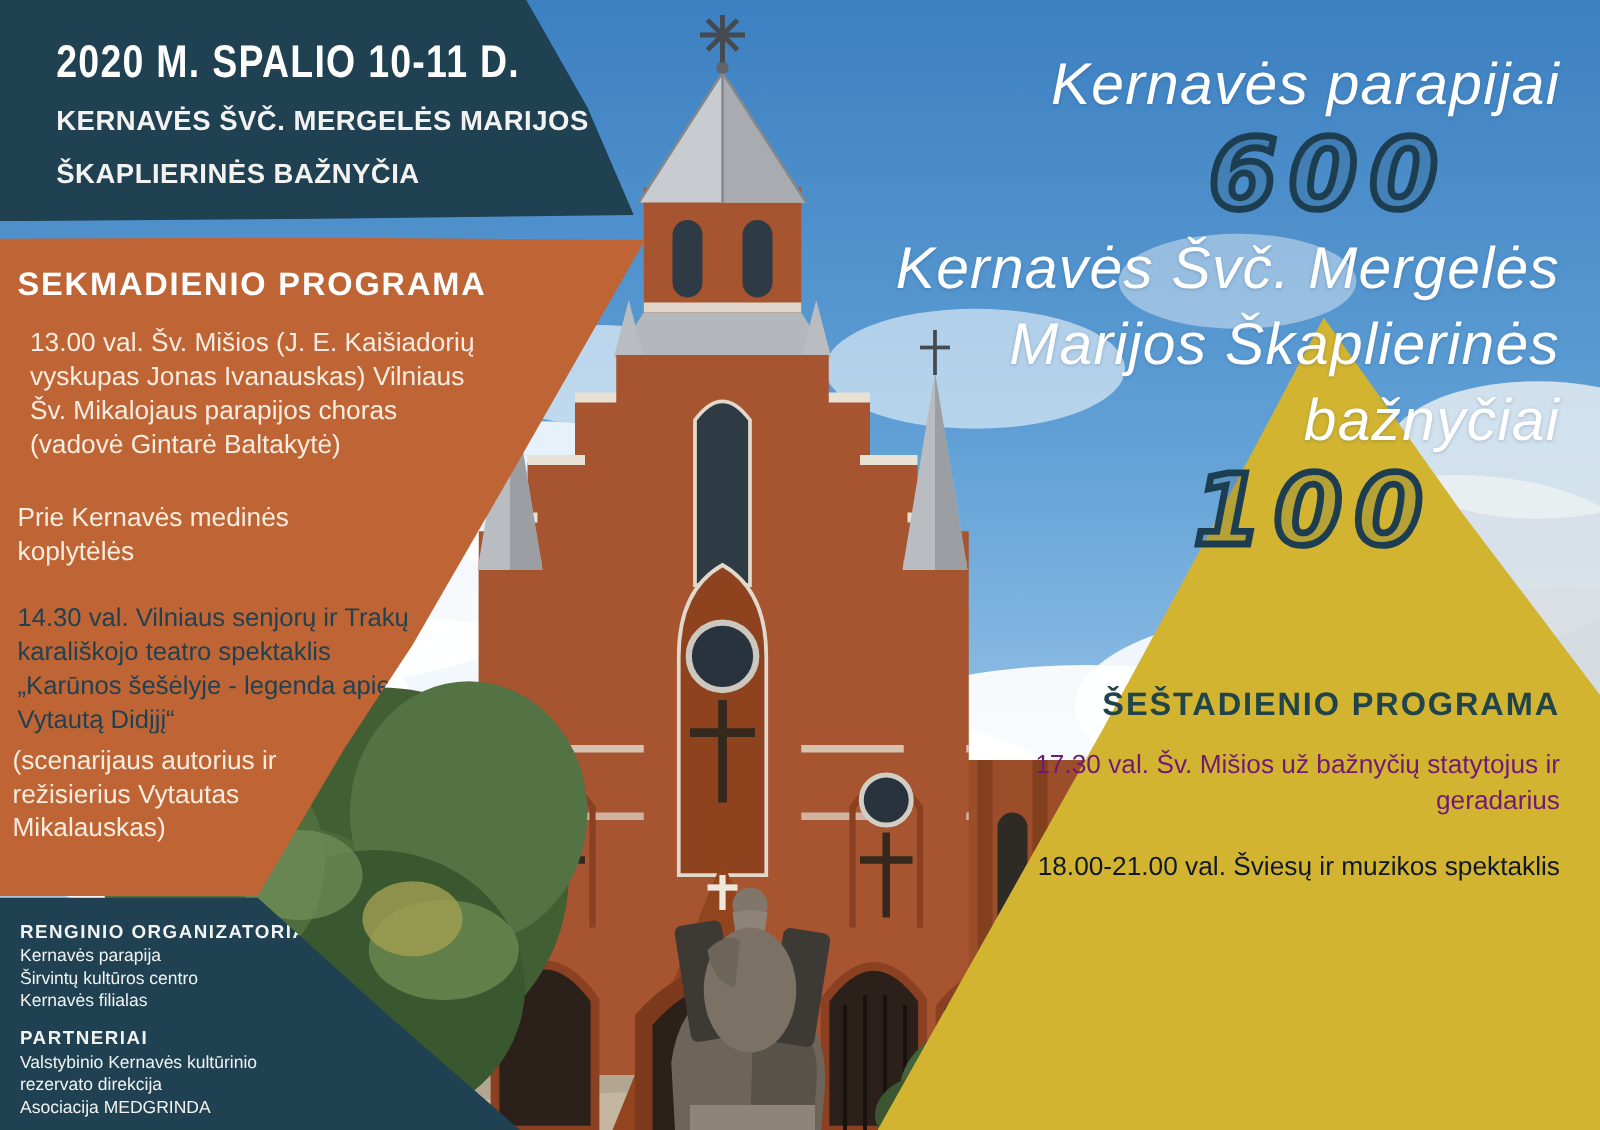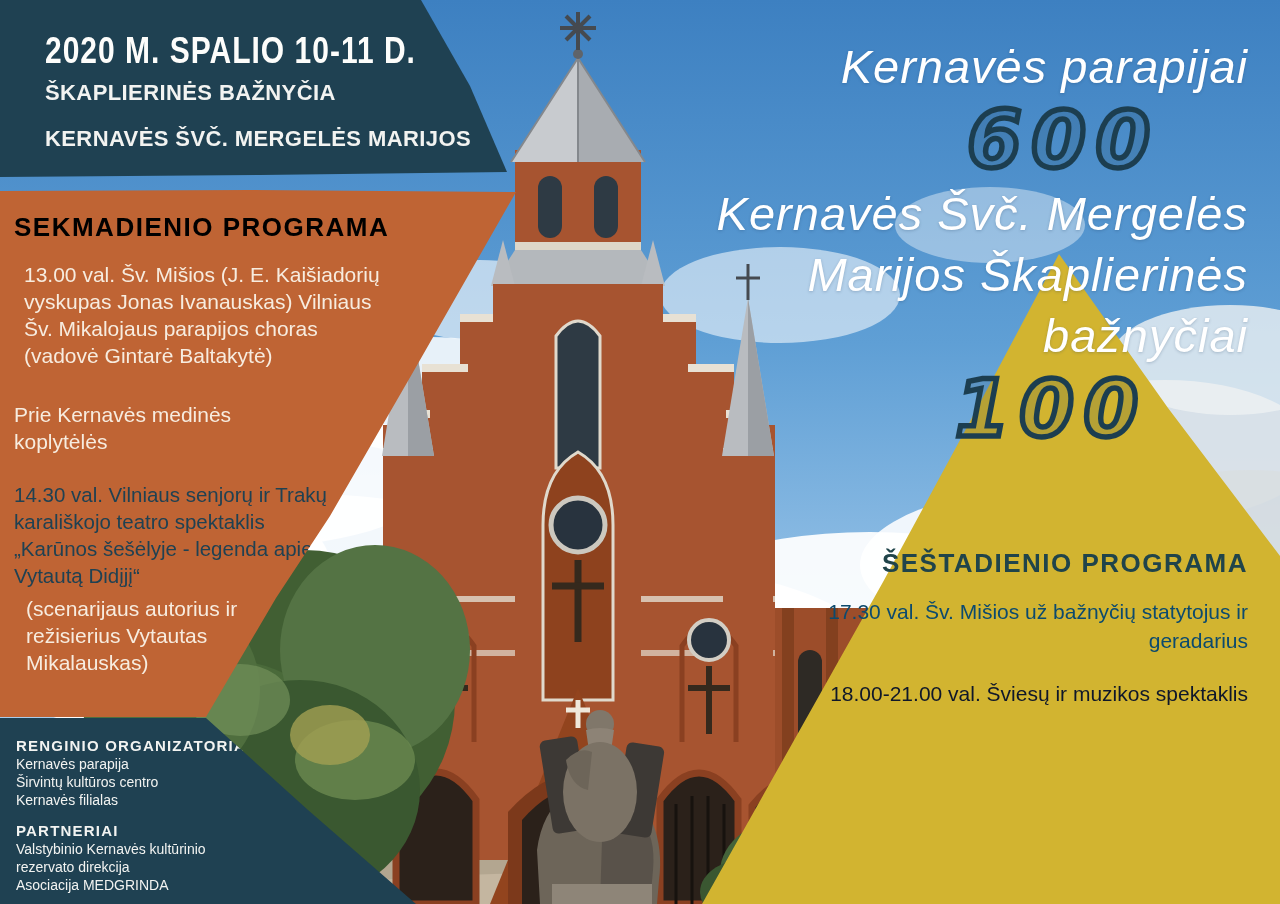--- a/index.html
+++ b/index.html
@@ -14,27 +14,27 @@
   .box-top .date{margin:26px 0 0 45px;color:#fdfdfb;font-size:30px;font-weight:700;
                  letter-spacing:1px;line-height:40px;transform:scaleY(1.22);transform-origin:left top;}
   .box-top .venue{margin:12px 0 0 45px;color:#f2f3f1;font-size:22px;font-weight:700;
                   letter-spacing:.4px;line-height:30px;}
   .box-top .venue.first{margin-top:16px;}
 
   
   .panel-orange{position:absolute;left:0;top:186px;width:520px;height:536px;z-index:2;
                 background:#bf6434;
                 clip-path:polygon(0 5px,250px 4px,516px 6px,412px 188px,330px 330px,276px 412px,206px 531px,0 531px);}
-  .panel-orange h2{margin:26px 0 0 14px;font-size:26px;font-weight:700;color:#000000;
+  .panel-orange h2{margin:26px 0 0 14px;font-size:26px;font-weight:700;color:#ffffff;
                    letter-spacing:1.5px;}
   .panel-orange p{margin:0;font-size:21px;line-height:27px;color:#f7ecdf;}
   .panel-orange .p1{margin:18px 0 0 24px;width:372px;}
   .panel-orange .p2{margin:32px 0 0 14px;width:300px;}
   .panel-orange .p3{margin:26px 0 0 14px;width:330px;font-size:20.5px;color:#1f4152;}
-  .panel-orange .p4{margin:6px 0 0 26px;width:216px;}
+  .panel-orange .p4{margin:6px 0 0 10px;width:216px;}
 
   
   .box-bottom{position:absolute;left:0;top:714px;width:430px;height:190px;z-index:2;
               background:#1f4152;color:#f2f3f1;
               clip-path:polygon(0 4px,206px 4px,308px 96px,416px 190px,0 190px);}
   .box-bottom .inner{padding:22px 0 0 16px;}
   .box-bottom .ctitle{font-size:15px;font-weight:700;letter-spacing:1.2px;line-height:19px;}
   .box-bottom .cline{font-size:14px;line-height:18px;}
   .box-bottom .gap{height:12px;}
 
@@ -50,21 +50,21 @@
   .h-num{font-family:"DejaVu Sans",sans-serif;font-weight:700;font-size:78px;line-height:86px;
          letter-spacing:10px;color:rgba(28,62,80,.16);
          -webkit-text-stroke:5.5px #1c3e50;}
   .h-num.n600{padding-right:88px;}
   .h-num.n100{padding-right:100px;}
 
   
   .saturday{position:absolute;top:548px;right:32px;width:520px;text-align:right;z-index:4;}
   .saturday h2{margin:0 0 18px 0;font-size:26px;font-weight:700;color:#20444a;letter-spacing:1.5px;}
   .saturday p{margin:0 0 0 auto;font-size:21px;line-height:29px;}
-  .saturday .s1{width:440px;color:#0c4a6e;margin-bottom:24px;margin-top:10px;}
+  .saturday .s1{width:440px;color:#701a75;margin-bottom:24px;margin-top:10px;}
   .saturday .s2{width:500px;color:#0f172a;}
   .saturday .s3{width:480px;color:#fdf8ec;line-height:28px;}
 </style>
 </head>
 <body>
 
 <div class="poster">
 
   <svg class="photo" viewBox="0 0 1280 904" preserveAspectRatio="none" aria-hidden="true">
     <defs>
@@ -223,22 +223,22 @@
       <ellipse cx="600" cy="792" rx="37" ry="50" fill="#7b7265"></ellipse>
       <path d="M566,760 Q580,746 592,752 L588,790 Q570,786 566,760 Z" fill="#6d6559"></path>
       <rect x="552" y="884" width="100" height="20" fill="#8e8578"></rect>
     </g>
   </svg>
 
   <div class="tri-yellow"></div>
 
   <div class="box-top">
     <div class="date">2020 M. SPALIO 10-11 D.</div>
+    <div class="venue first">KERNAVĖS ŠVČ. MERGELĖS MARIJOS</div>
     <div class="venue">ŠKAPLIERINĖS BAŽNYČIA</div>
-    <div class="venue first">KERNAVĖS ŠVČ. MERGELĖS MARIJOS</div>
   </div>
 
   <div class="panel-orange">
     <h2>SEKMADIENIO PROGRAMA</h2>
     <p class="p1">13.00 val. Šv. Mišios (J. E. Kaišiadorių vyskupas Jonas Ivanauskas) Vilniaus Šv. Mikalojaus parapijos choras (vadovė Gintarė Baltakytė)</p>
     <p class="p2">Prie Kernavės medinės koplytėlės</p>
     <p class="p3">14.30 val. Vilniaus senjorų ir Trakų karališkojo teatro spektaklis „Karūnos šešėlyje - legenda apie Vytautą Didįjį“</p>
     <p class="p4">(scenarijaus autorius ir režisierius Vytautas Mikalauskas)</p>
   </div>
 

